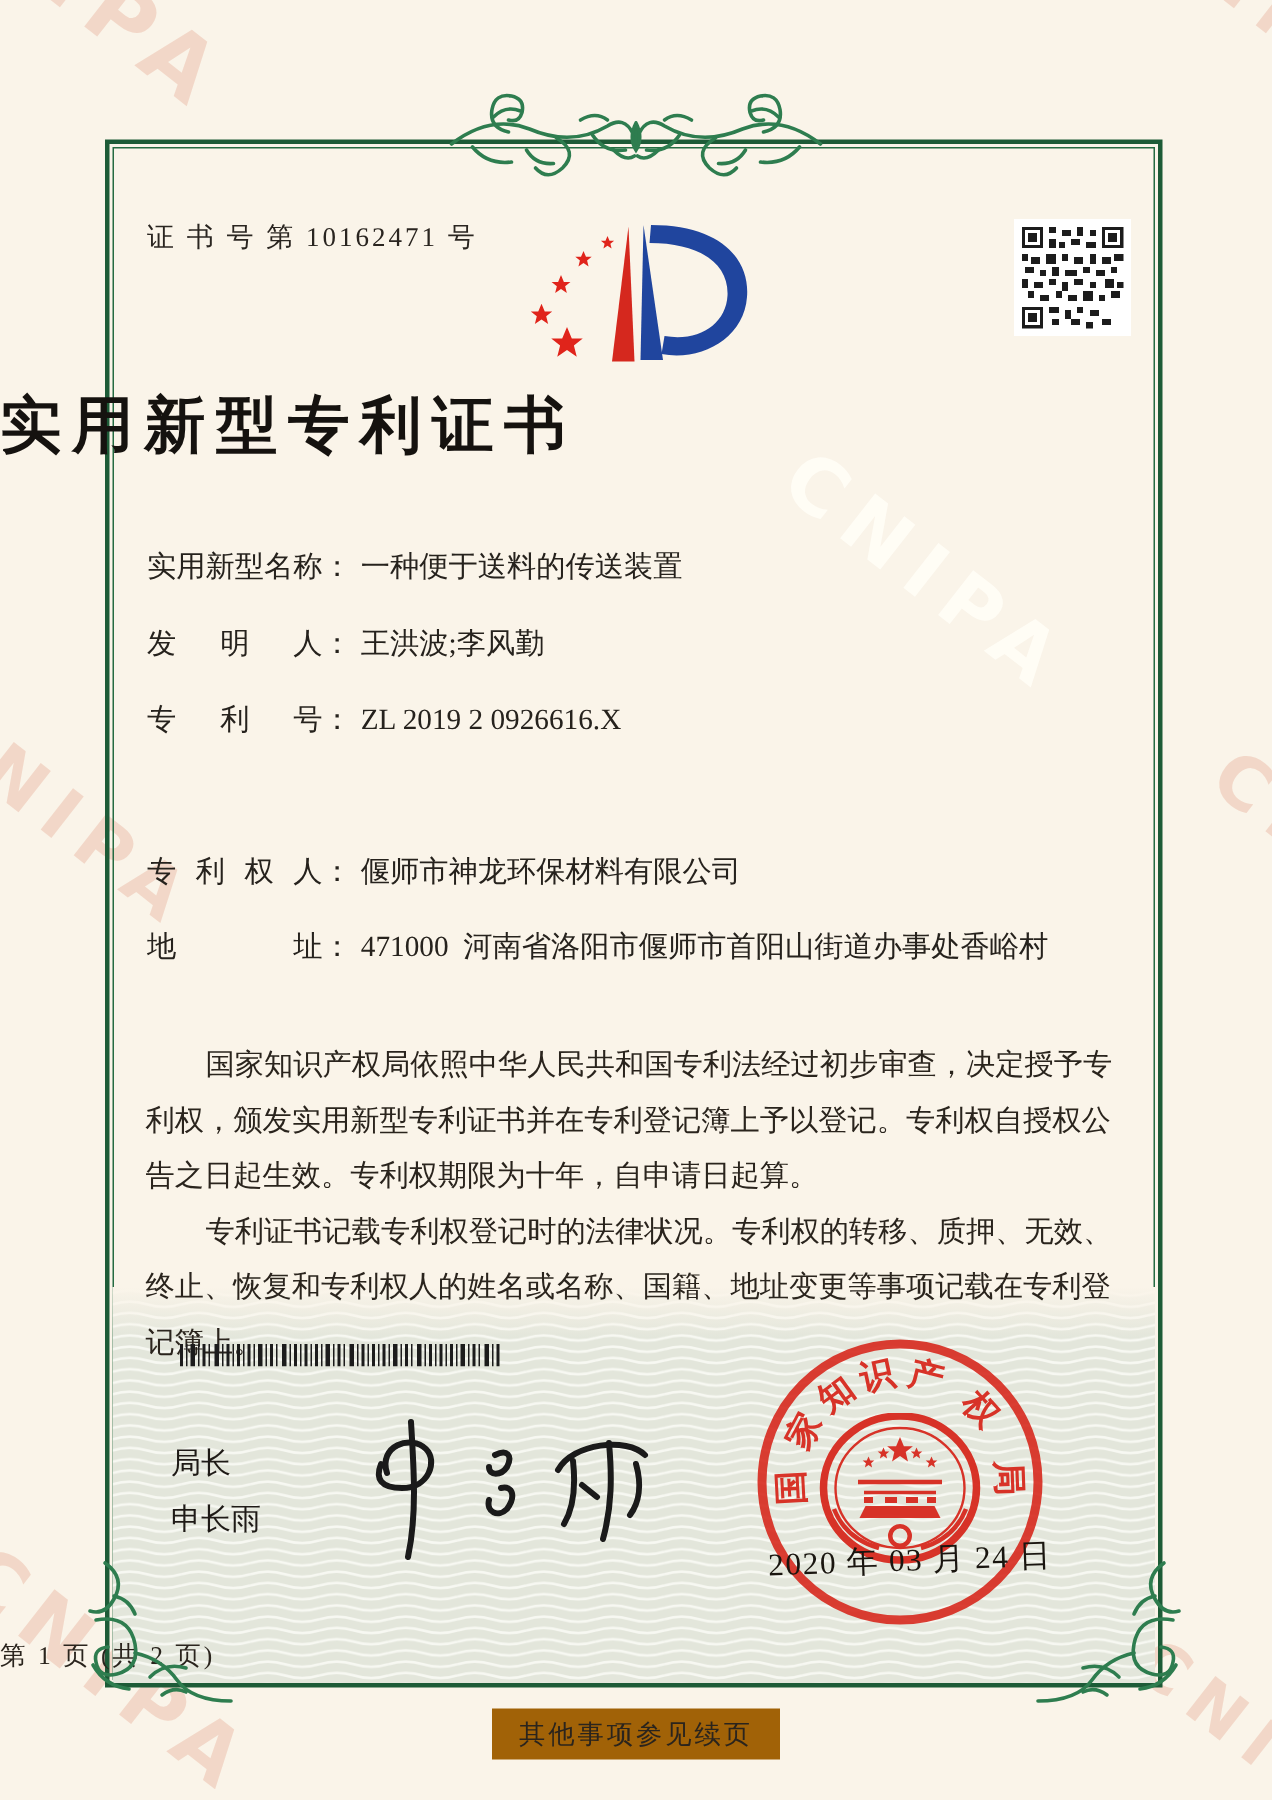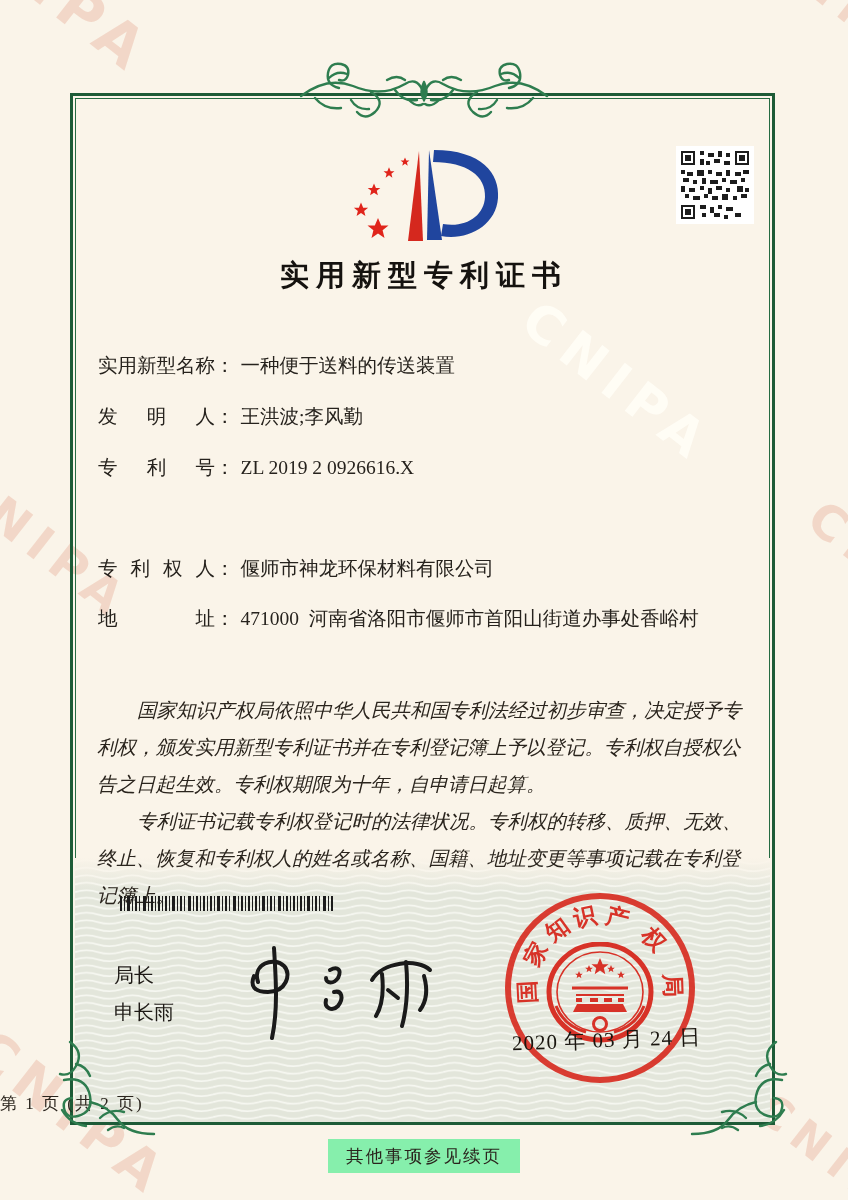--- a/index.html
+++ b/index.html
@@ -14,31 +14,31 @@
 
   
   .frame{position:absolute;left:70px;top:93px;width:705px;height:1032px;
          border:3px solid #1d5b37;box-sizing:border-box;z-index:1;}
   .frame-inner{position:absolute;left:2px;top:2px;right:2px;bottom:2px;border:1px solid #256b42;}
   .ornament{position:absolute;z-index:3;}
 
   
   .content{position:absolute;left:0;top:0;width:848px;height:1200px;z-index:2;}
   .certno{position:absolute;left:98px;top:146px;font-size:18px;letter-spacing:2px;color:#2a2520;}
-  .title{position:absolute;left:0;top:256px;width:848px;text-align:center;font-size:29px;
+  .title{position:absolute;left:0;top:256px;width:848px;font-size:41px;
          font-weight:bold;letter-spacing:7px;color:#15120f;}
   .qr{position:absolute;left:676px;top:146px;width:78px;height:78px;background:#fff;padding:5px;box-sizing:border-box;}
 
   .frow{position:absolute;left:98px;font-size:19.5px;color:#26221d;white-space:nowrap;}
-  .flabel{display:inline-block;width:117px;text-align:justify;text-align-last:justify;vertical-align:bottom;}
+  .flabel{display:inline-block;width:117px;text-align:justify;text-align-last:justify;vertical-align:bottom;margin-top:12px;}
   .fval{white-space:pre-wrap;margin-left:6px;}
   .grant-no{position:absolute;left:456px;top:0;}
 
   .paras{position:absolute;left:97px;top:692px;width:658px;font-size:19.5px;line-height:37px;color:#2a241d;}
-  .paras p{margin:0;text-indent:2.05em;font-style:italic;}
+  .paras p{margin:0;text-indent:2.05em;}
 
   
   .waves{position:absolute;left:75px;top:858px;width:695px;height:264px;z-index:1;}
   .waves-fade{position:absolute;left:75px;top:858px;width:695px;height:34px;
               background:linear-gradient(#faf4e9,rgba(250,244,233,0));z-index:1;}
 
   .barcode{position:absolute;left:120px;top:896px;z-index:2;}
   .director-title{position:absolute;left:114px;top:962px;font-size:20px;color:#1e1a16;z-index:2;}
   .director-name{position:absolute;left:114px;top:999px;font-size:20px;color:#1e1a16;z-index:2;}
   .signature{position:absolute;left:222px;top:940px;z-index:2;}
@@ -49,21 +49,21 @@
              border-radius:50%;box-sizing:border-box;}
   .seal-char{position:absolute;left:83px;top:83px;width:24px;height:24px;font-size:23px;font-weight:bold;
              color:rgba(214,35,24,0.92);text-align:center;line-height:24px;}
   .seal-emblem{position:absolute;left:41px;top:49px;}
   .seal-date{position:absolute;left:7px;top:133px;width:190px;font-size:21px;color:#19150f;
              white-space:nowrap;transform:rotate(-2deg);letter-spacing:1px;z-index:3;}
 
   .pageinfo{position:absolute;left:0;top:1092px;width:848px;text-align:left;font-size:17px;
             letter-spacing:2px;color:#2a241d;z-index:2;}
   .footnote{position:absolute;left:50%;top:1139px;transform:translateX(-50%);
-            background:#86efac;padding:5px 18px;font-size:17.5px;letter-spacing:2px;color:#2a241d;z-index:2;}
+            background:#a16207;padding:5px 18px;font-size:17.5px;letter-spacing:2px;color:#2a241d;z-index:2;}
 </style>
 </head>
 <body>
 
 <div id="page">
 
   <div class="wm pink" style="left:-74px;top:-48px;font-size:58px;">CNIPA</div>
   <div class="wm pink" style="left:728px;top:-36px;font-size:46px;">CNIPA</div>
   <div class="wm cream" style="left:505px;top:352px;font-size:52px;">CNIPA</div>
   <div class="wm pink" style="left:-64px;top:516px;font-size:48px;">CNIPA</div>
@@ -122,20 +122,21 @@
       <path d="M34 62 q 18 4 28 18 q 10 14 36 14"></path>
       <path d="M44 78 q 10 -10 24 -6"></path>
       <path d="M20 24 q 10 2 14 12"></path>
       <path d="M6 70 q 8 14 24 16"></path>
       <path d="M52 90 q 8 -6 16 -2"></path>
     </g>
   </svg>
 
   <div class="content">
 
+    <div class="certno">证 书 号 第 10162471 号</div>
 
     <svg style="position:absolute;left:348px;top:140px;" width="160" height="115" viewBox="0 0 160 115">
       <path d="M71 11 L60 101 L75 101 Z" fill="#d5281e"></path>
       <path d="M81 10 L79 100 L94 100 Z" fill="#20459e"></path>
       <path d="M86 10 C 134 10, 152 34, 150 58 C 148 86, 119 101, 93 96 L95 84 C 118 88, 136 76, 137 57 C 138 36, 119 22, 85 22 Z" fill="#20459e"></path>
       <g fill="#e0241b">
         <path d="M0,-11 L3.2,-3.4 L10.5,-3.4 L4.6,1.3 L6.5,8.9 L0,4.4 L-6.5,8.9 L-4.6,1.3 L-10.5,-3.4 L-3.2,-3.4 Z" transform="translate(30,89)"></path>
         <path d="M0,-11 L3.2,-3.4 L10.5,-3.4 L4.6,1.3 L6.5,8.9 L0,4.4 L-6.5,8.9 L-4.6,1.3 L-10.5,-3.4 L-3.2,-3.4 Z" transform="translate(13,70) scale(0.68)"></path>
         <path d="M0,-11 L3.2,-3.4 L10.5,-3.4 L4.6,1.3 L6.5,8.9 L0,4.4 L-6.5,8.9 L-4.6,1.3 L-10.5,-3.4 L-3.2,-3.4 Z" transform="translate(26,50) scale(0.6)"></path>
         <path d="M0,-11 L3.2,-3.4 L10.5,-3.4 L4.6,1.3 L6.5,8.9 L0,4.4 L-6.5,8.9 L-4.6,1.3 L-10.5,-3.4 L-3.2,-3.4 Z" transform="translate(41,33) scale(0.52)"></path>

